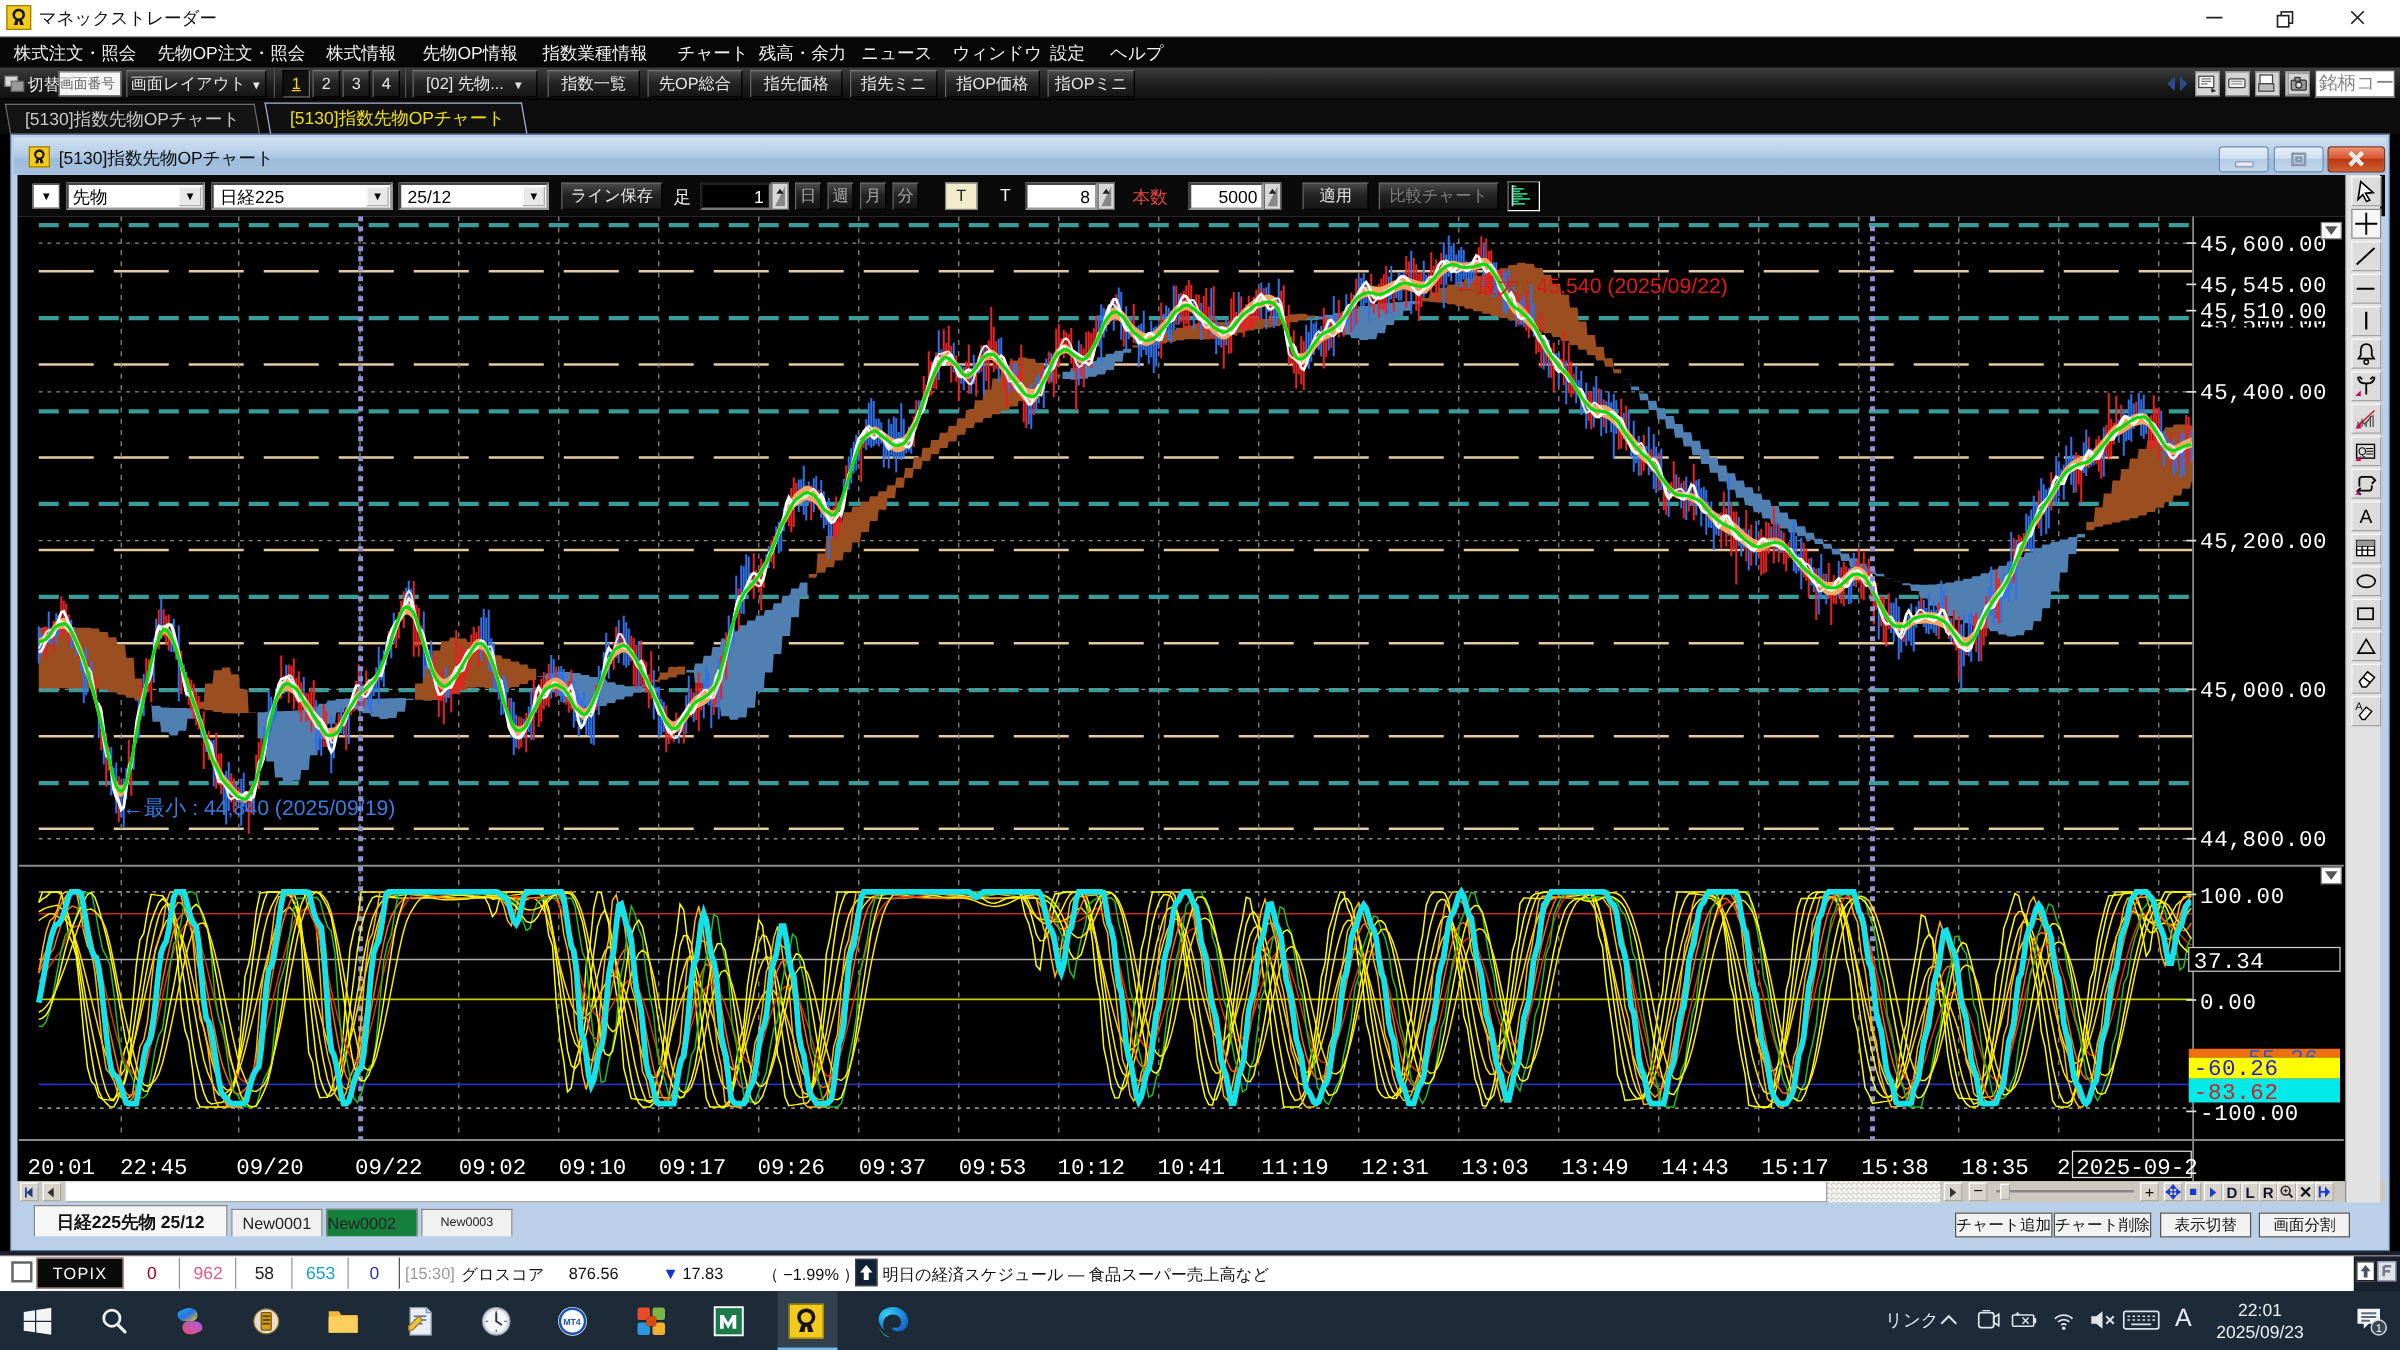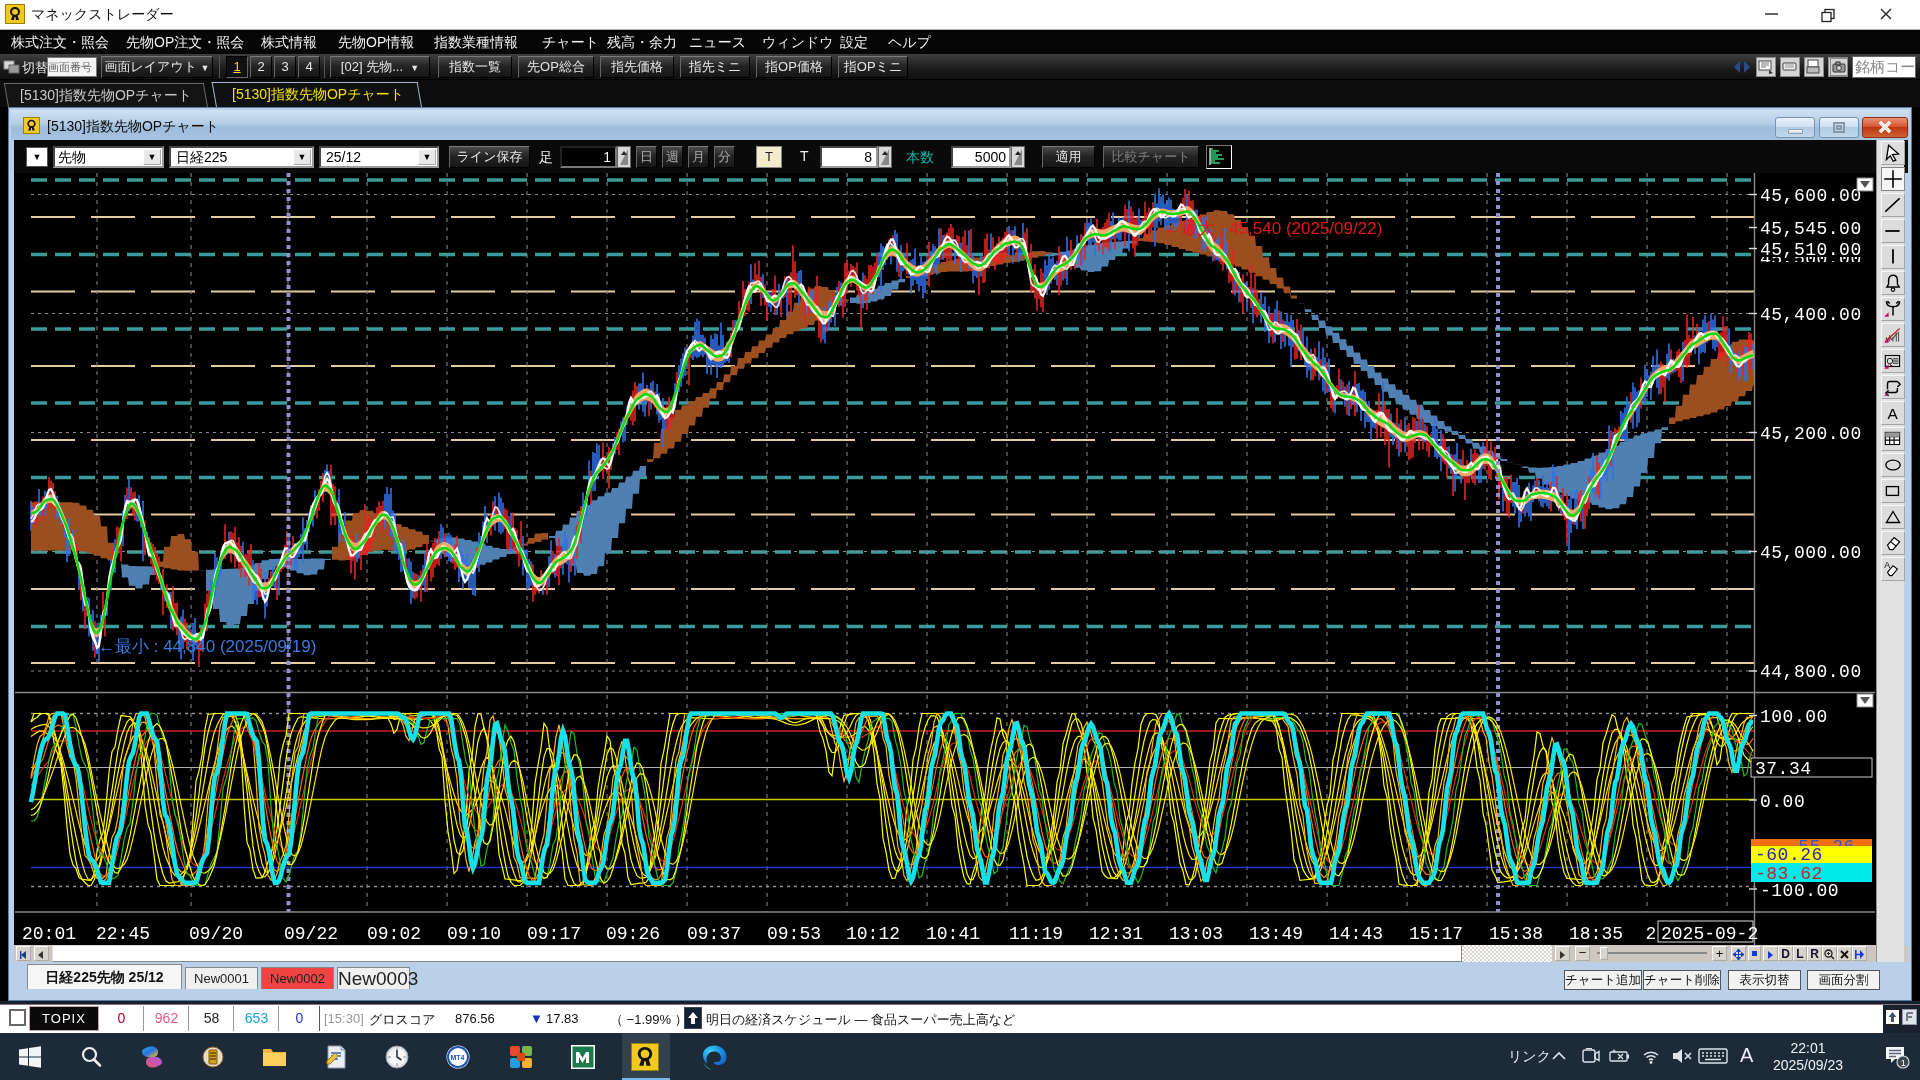--- a/index.html
+++ b/index.html
@@ -142,21 +142,21 @@
   <div class="abs btn3d" style="left:648px;top:6px;width:21px;height:22px;font-size:13px;line-height:20px;color:#aaa;">週</div>
   <div class="abs btn3d" style="left:674px;top:6px;width:21px;height:22px;font-size:13px;line-height:20px;color:#aaa;">月</div>
   <div class="abs btn3d" style="left:700px;top:6px;width:21px;height:22px;font-size:13px;line-height:20px;color:#aaa;">分</div>
   <div class="abs" style="left:742px;top:6px;width:26px;height:22px;background:#f2eccc;border:1px solid #888;color:#222;font-size:13px;text-align:center;line-height:20px;">T</div>
   <span class="abs" style="left:786px;top:8px;color:#eee;font-size:14px;">T</span>
   <div class="abs darkin" style="left:806px;top:6px;width:58px;height:22px;font-size:14px;text-align:right;line-height:18px;padding-right:4px;background:#fff;color:#000;border:2px inset #999;">8</div>
   <div class="abs" style="left:864px;top:6px;width:14px;height:22px;background:#d8d8d8;border:1px solid #666;"><svg width="12" height="20" viewBox="0 0 12 20">
             <path d="M2 18L10 18 10 2z" fill="#888"></path>
             <path d="M6 4l3 4H3z" fill="#222"></path>
           </svg></div>
-  <span class="abs" style="left:892px;top:9px;color:#14b8a6;font-size:14px;">本数</span>
+  <span class="abs" style="left:892px;top:9px;color:#ef4444;font-size:14px;">本数</span>
   <div class="abs" style="left:937px;top:6px;width:60px;height:22px;background:#fff;color:#000;border:2px inset #999;font-size:14px;text-align:right;line-height:18px;padding-right:3px;">5000</div>
   <div class="abs" style="left:997px;top:6px;width:14px;height:22px;background:#d8d8d8;border:1px solid #666;"><svg width="12" height="20" viewBox="0 0 12 20">
             <path d="M2 18L10 18 10 2z" fill="#888"></path>
             <path d="M6 4l3 4H3z" fill="#222"></path>
           </svg></div>
   <div class="abs btn3d" style="left:1028px;top:6px;width:53px;height:22px;font-size:13px;line-height:20px;">適用</div>
   <div class="abs btn3d" style="left:1089px;top:6px;width:96px;height:22px;font-size:13px;line-height:20px;color:#808080;">比較チャート</div>
   <div class="abs" style="left:1192px;top:5px;width:26px;height:24px;background:#000;border:1px solid #777;border-right-color:#fff;border-bottom-color:#fff;"><svg width="24" height="22" viewBox="0 0 24 22">
             <path d="M3 3h3M3 5h9M3 7h6M3 9h12M3 11h8M3 13h14M3 15h5M3 17h10" stroke="#2ec87a" stroke-width="1.4"></path>
             <path d="M3 2v17" stroke="#cfcfcf" stroke-width="1.4"></path>
@@ -366,22 +366,22 @@
   <div class="abs" style="left:1838px;top:1px;width:15px;height:15px;background:#d8d4cc;border:1px outset #fff;"><svg width="13" height="13" viewBox="0 0 13 13">
             <path d="M7 2v9l4-4.5z" fill="#1a3acc"></path>
             <rect x="2" y="2" width="1.6" height="9" fill="#1a3acc"></rect>
             <path d="M3 6.5h4" stroke="#1a3acc" stroke-width="1.4"></path>
           </svg></div>
  </div>
 
  <div class="abs" style="left:5px;top:854px;width:1894px;height:28px;background:#b9d0e8;">
   <div class="abs" style="left:13px;top:2px;width:155px;height:25px;background:#f6f6f6;border:1px solid #888;border-bottom:none;font-size:14px;font-weight:bold;color:#111;text-align:center;line-height:24px;">日経225先物 25/12</div>
   <div class="abs" style="left:171px;top:5px;width:73px;height:22px;background:#f0f0f0;border:1px solid #888;border-bottom:none;font-size:13px;color:#222;text-align:center;line-height:21px;">New0001</div>
-  <div class="abs" style="left:247px;top:5px;width:73px;height:22px;background:#ef4444;border:1px solid #888;border-bottom:none;font-size:13px;color:#222;text-align:center;line-height:21px;">New0002</div>
-  <div class="abs" style="left:323px;top:5px;width:73px;height:22px;background:#f0f0f0;border:1px solid #888;border-bottom:none;font-size:19px;color:#222;text-align:center;line-height:21px;">New0003</div>
+  <div class="abs" style="left:247px;top:5px;width:73px;height:22px;background:#15803d;border:1px solid #888;border-bottom:none;font-size:13px;color:#222;text-align:left;line-height:21px;">New0002</div>
+  <div class="abs" style="left:323px;top:5px;width:73px;height:22px;background:#f0f0f0;border:1px solid #888;border-bottom:none;font-size:10px;color:#222;text-align:center;line-height:21px;">New0003</div>
   <div class="abs" style="left:1550px;top:8px;width:78px;height:20px;background:#f2f2f2;border:1px solid #555;font-size:12.5px;color:#111;text-align:center;line-height:18px;">チャート追加</div>
   <div class="abs" style="left:1629px;top:8px;width:78px;height:20px;background:#f2f2f2;border:1px solid #555;font-size:12.5px;color:#111;text-align:center;line-height:18px;">チャート削除</div>
   <div class="abs" style="left:1714px;top:8px;width:73px;height:20px;background:#f2f2f2;border:1px solid #555;font-size:12.5px;color:#111;text-align:center;line-height:18px;">表示切替</div>
   <div class="abs" style="left:1793px;top:8px;width:73px;height:20px;background:#f2f2f2;border:1px solid #555;font-size:12.5px;color:#111;text-align:center;line-height:18px;">画面分割</div>
  </div>
 
  <div class="abs" style="left:1867px;top:32px;width:28px;height:822px;background:#e2e2e2;border-left:1px solid #909090;">
   <div class="abs" style="left:4px;top:1px;width:24px;height:24px; background:#dcdcdc;border:1px outset #f8f8f8;"><svg width="22" height="22" viewBox="0 0 20 20">
             <path d="M6 3l9 8-5.5.5 3 5-2.3 1-2.7-5L4 16z" fill="#fff" stroke="#000" stroke-width="1.2"></path>
           </svg></div>

